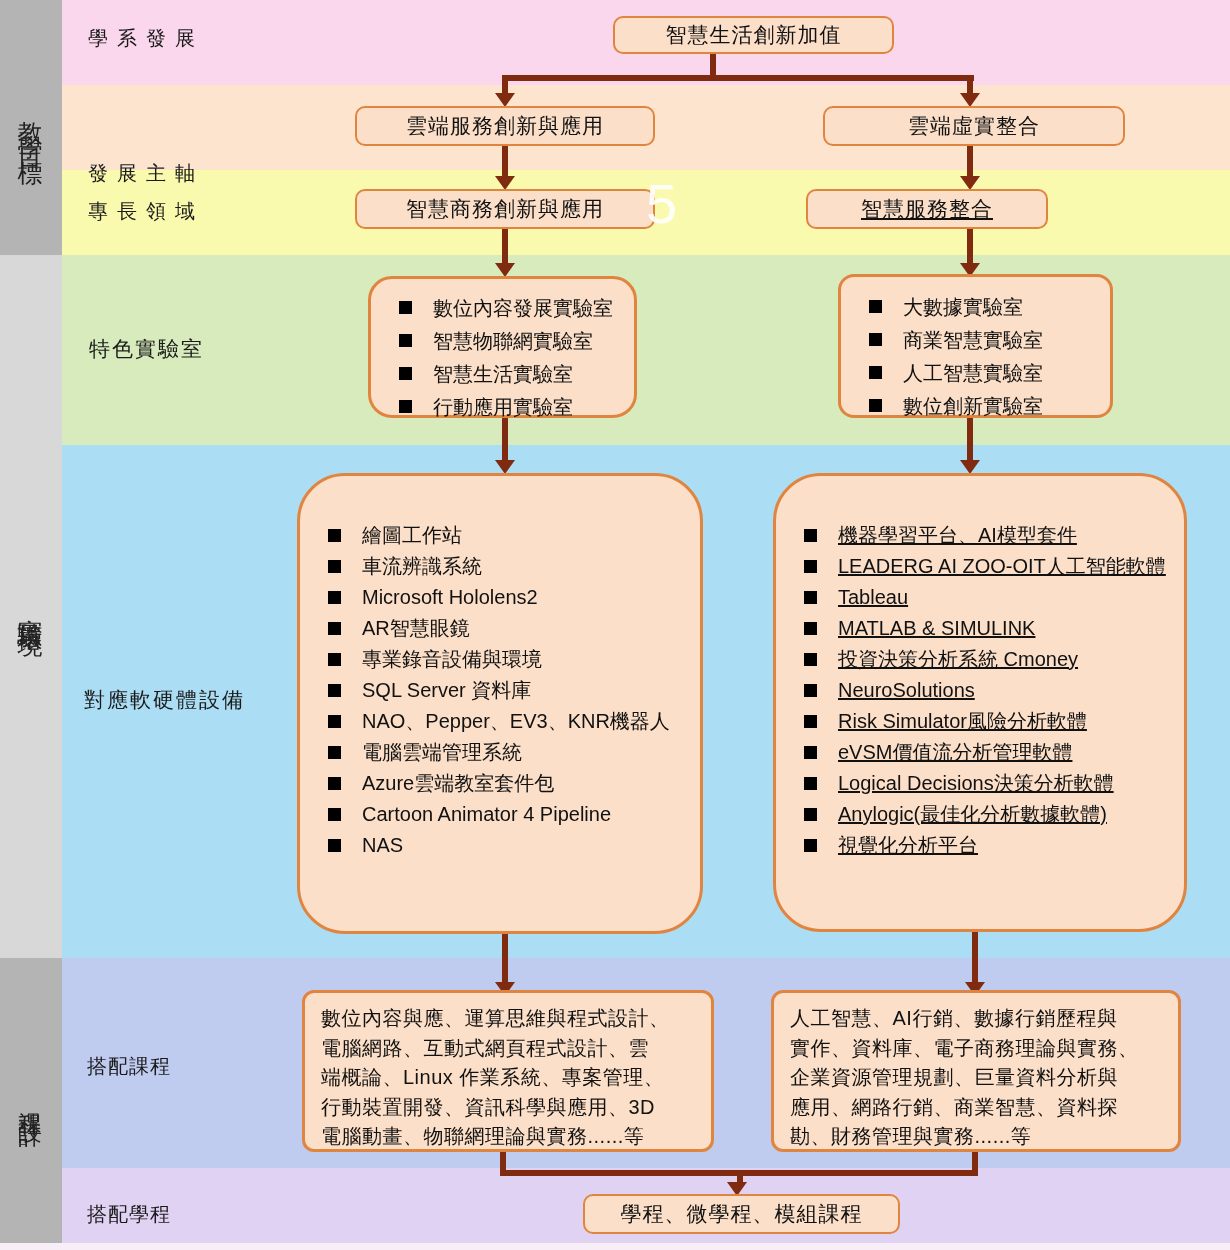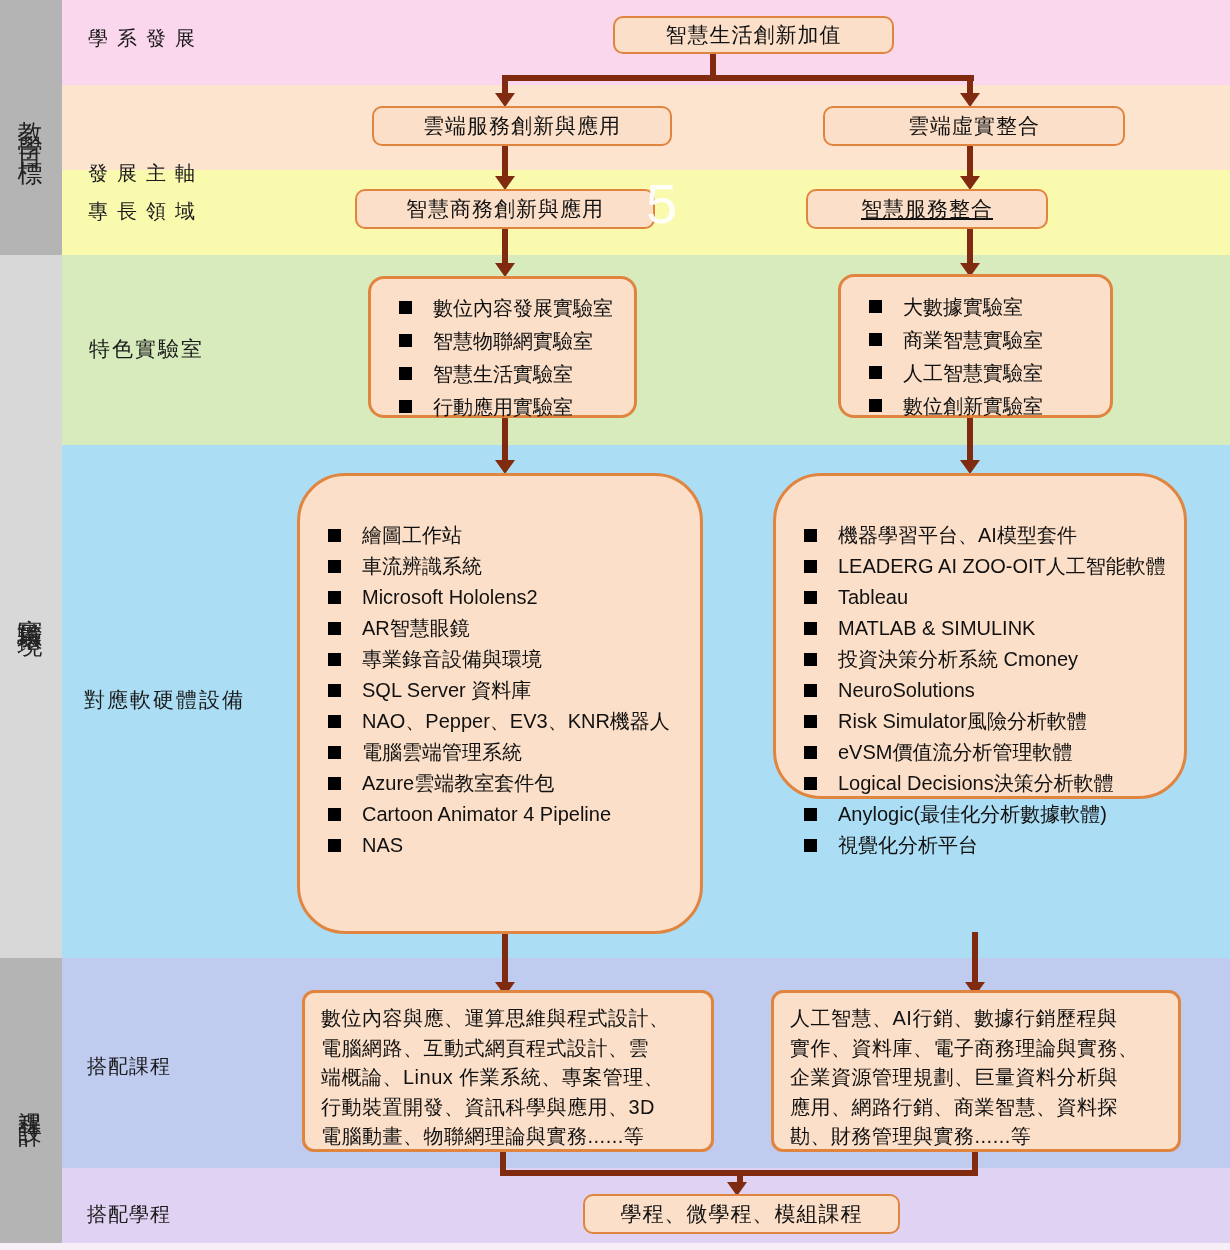--- a/index.html
+++ b/index.html
@@ -33,34 +33,34 @@
   #lbl-field{left:88px;top:198px;letter-spacing:9px;}
   #lbl-labs{left:89px;top:335px;font-size:21px;letter-spacing:2px;}
   #lbl-equip{left:84px;top:686px;font-size:21px;letter-spacing:2px;}
   #lbl-course{left:87px;top:1053px;letter-spacing:1px;}
   #lbl-prog{left:87px;top:1201px;letter-spacing:1px;}
   
   .node{position:absolute;background:#fcdfc8;border:2px solid #e08540;box-sizing:border-box;}
   .small-node{display:flex;align-items:center;justify-content:center;
     border-radius:10px;font-size:21px;letter-spacing:1px;}
   #n-vision{left:577px;top:16px;width:281px;height:38px;margin-left:36px;}
-  #n-axis-l{left:372px;top:106px;width:300px;height:40px;}
+  #n-axis-l{left:355px;top:106px;width:300px;height:40px;}
   #n-axis-r{left:823px;top:106px;width:302px;height:40px;}
   #n-field-l{left:355px;top:189px;width:300px;height:40px;}
   #n-field-r{left:806px;top:189px;width:242px;height:40px;text-decoration:underline;}
   #n-prog{left:583px;top:1194px;width:317px;height:40px;}
   .list-node{border-width:3px;}
-  #n-labs-l{left:368px;top:276px;width:269px;height:142px;border-radius:16px;
+  #n-labs-l{left:368px;top:276px;width:269px;height:142px;border-radius:24px;
     font-size:20px;line-height:33px;padding:13px 8px 0 26px;}
   #n-labs-r{left:838px;top:274px;width:275px;height:144px;border-radius:16px;
     font-size:20px;line-height:33px;padding:14px 8px 0 26px;}
   #n-eq-l{left:297px;top:473px;width:406px;height:461px;border-radius:48px;
     font-size:20px;line-height:31px;padding:44px 14px 0 26px;}
-  #n-eq-r{left:773px;top:473px;width:414px;height:326px;border-radius:48px;
-    font-size:20px;line-height:31px;padding:44px 7px 0 26px;}
+  #n-eq-r{left:773px;top:473px;width:414px;height:459px;border-radius:48px;
+    font-size:20px;line-height:31px;padding:44px 7px 0 26px;text-decoration:underline;}
   .bullet-item{position:relative;padding-left:36px;}
   .bullet-item::before{content:"";position:absolute;left:2px;top:9px;width:13px;height:13px;background:#000;}
   .course-node{border-width:3px;border-radius:12px;font-size:20px;line-height:29.5px;
     padding:11px 14px 0 16px;white-space:pre-line;letter-spacing:0.5px;}
   #n-course-l{left:302px;top:990px;width:412px;height:162px;}
   #n-course-r{left:771px;top:990px;width:410px;height:162px;}
   
   .cl{position:absolute;background:#802b10;}
   .ah{position:absolute;width:0;height:0;border-left:10px solid transparent;
     border-right:10px solid transparent;border-top:14px solid #802b10;}

